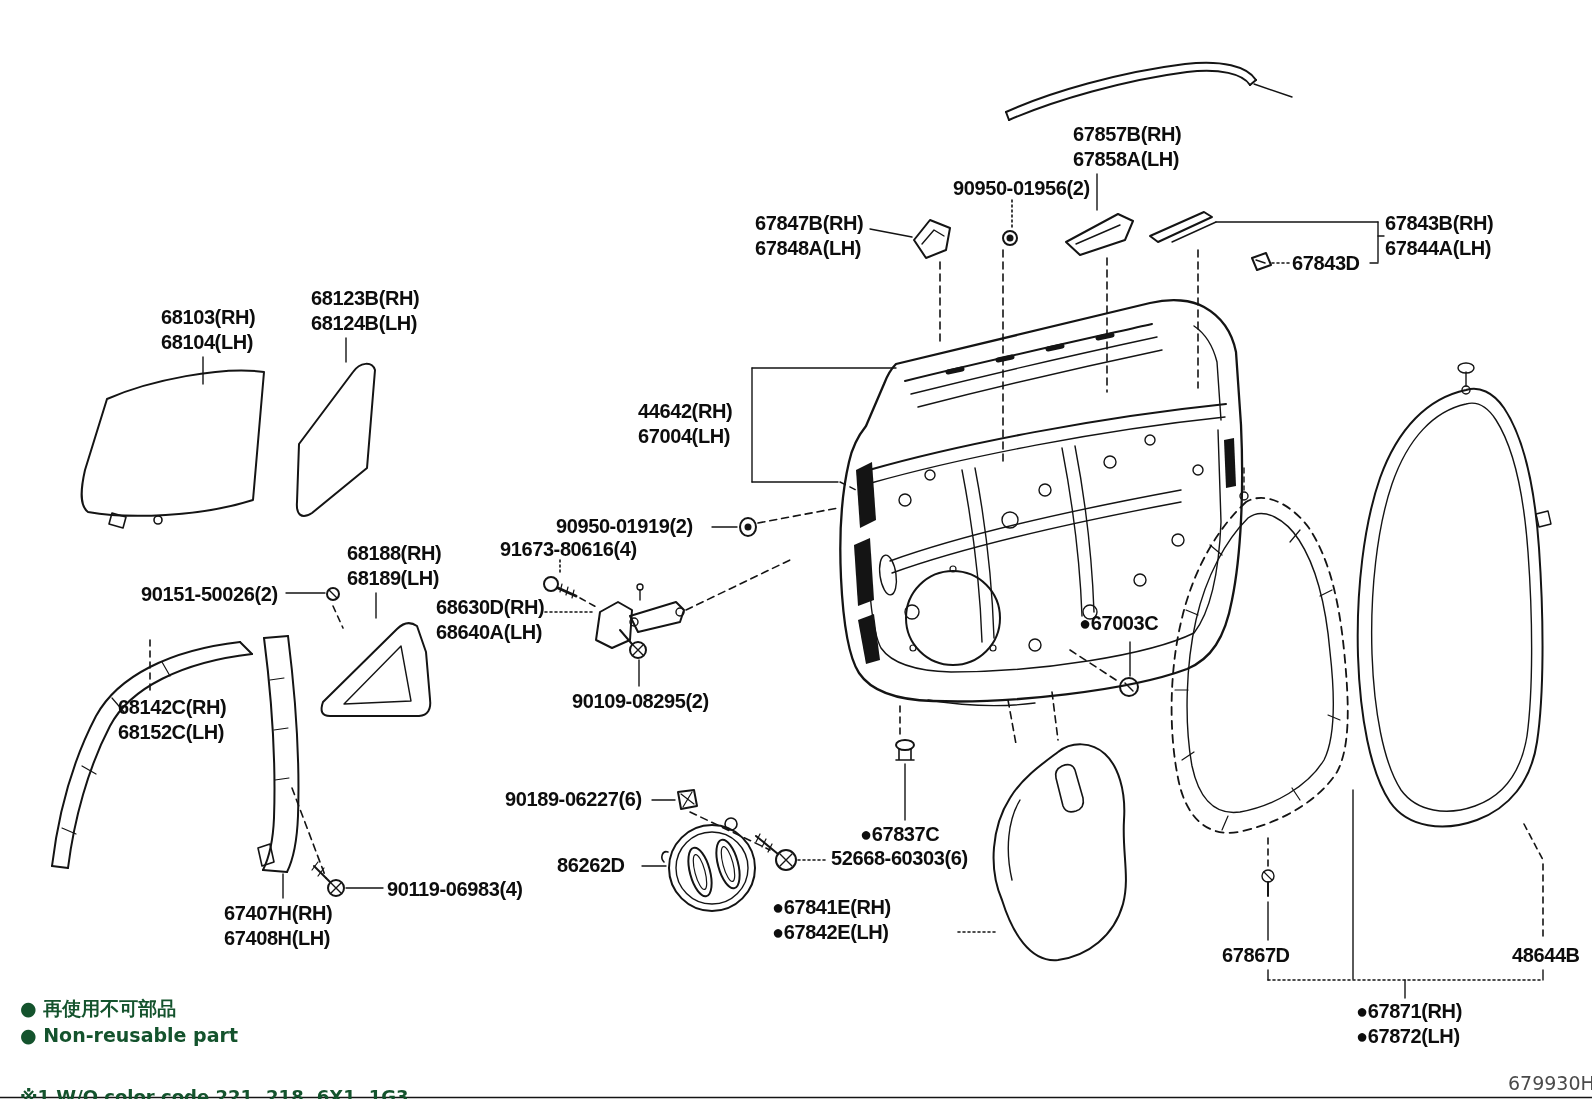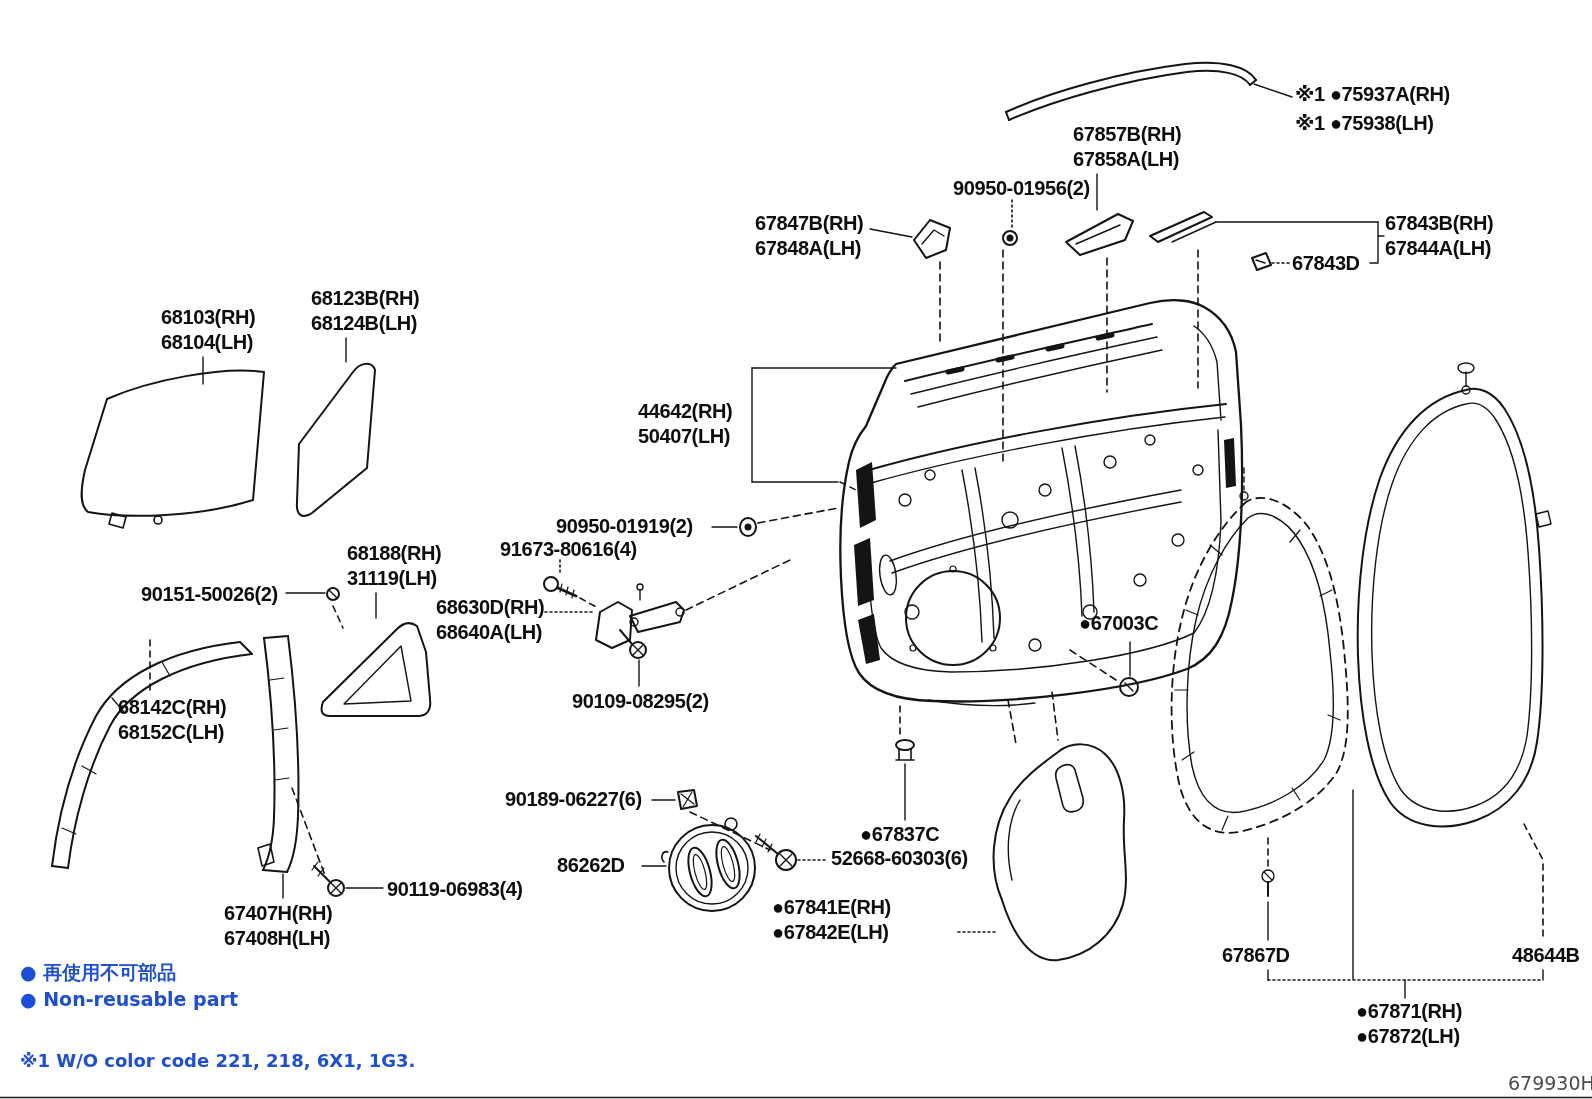--- a/index.html
+++ b/index.html
@@ -1,22 +1,22 @@
 <!DOCTYPE html>
 <html><head>
 <meta charset="utf-8">
 <style>
   html,body{margin:0;padding:0;background:#fff;}
   #canvas{position:relative;width:1592px;height:1099px;background:#fff;overflow:hidden;
           font-family:"Liberation Sans","DejaVu Sans",sans-serif;}
   #lineart{position:absolute;left:0;top:0;}
   .lbl{position:absolute;color:#0d0d0d;font-weight:700;font-size:20px;line-height:24.5px;
        letter-spacing:-0.4px;white-space:nowrap;font-family:"Liberation Sans","DejaVu Sans",sans-serif;}
-  .legend{position:absolute;color:#1d4ed8;font-weight:700;font-size:19px;white-space:nowrap;
-          font-family:"DejaVu Sans",sans-serif;}
+  .legend{position:absolute;color:#14532d;font-weight:700;font-size:19px;white-space:nowrap;
+          font-family:"DejaVu Sans",sans-serif;margin-top:36px;}
   .note{font-size:18px;}
   .footer-code{position:absolute;color:#4a4a4a;font-weight:400;font-size:19px;white-space:nowrap;
           font-family:"DejaVu Sans",sans-serif;}
 </style>
 </head>
 <body>
 
 <div id="canvas">
 
 <svg id="lineart" width="1592" height="1099" viewBox="0 0 1592 1099">
@@ -261,24 +261,20 @@
     <g stroke-width="1.6">
       <path d="M1268,980 H1543" stroke-dasharray="2 3"></path>
       <path d="M1268,970 V980 M1543,970 V980 M1405,980 V998" stroke-width="1.4"></path>
       <path d="M1353,790 V979" stroke-width="1.4"></path>
     </g>
 
     <line x1="0" y1="1097.5" x2="1592" y2="1097.5" stroke-width="1.5"></line>
   </g>
 </svg>
 
-  <div class="lbl" style="left:1295px;top:80px">
-      <div style="line-height:29px">※1 ●75937A(RH)</div>
-      <div style="line-height:29px">※1 ●75938(LH)</div>
-    </div>
   <div class="lbl" style="left:1073px;top:122px">
       <div>67857B(RH)</div>
       <div>67858A(LH)</div>
     </div>
   <div class="lbl" style="left:953px;top:176px">
       <div>90950-01956(2)</div>
     </div>
   <div class="lbl" style="left:755px;top:211px">
       <div>67847B(RH)</div>
       <div>67848A(LH)</div>
@@ -293,31 +289,31 @@
   <div class="lbl" style="left:311px;top:286px">
       <div>68123B(RH)</div>
       <div>68124B(LH)</div>
     </div>
   <div class="lbl" style="left:161px;top:305px">
       <div>68103(RH)</div>
       <div>68104(LH)</div>
     </div>
   <div class="lbl" style="left:638px;top:399px">
       <div>44642(RH)</div>
-      <div>50407(LH)</div>
+      <div>67004(LH)</div>
     </div>
   <div class="lbl" style="left:556px;top:514px">
       <div>90950-01919(2)</div>
     </div>
   <div class="lbl" style="left:500px;top:537px">
       <div>91673-80616(4)</div>
     </div>
   <div class="lbl" style="left:347px;top:541px">
       <div>68188(RH)</div>
-      <div>31119(LH)</div>
+      <div>68189(LH)</div>
     </div>
   <div class="lbl" style="left:141px;top:582px">
       <div>90151-50026(2)</div>
     </div>
   <div class="lbl" style="left:436px;top:595px">
       <div>68630D(RH)</div>
       <div>68640A(LH)</div>
     </div>
   <div class="lbl" style="left:118px;top:695px">
       <div>68142C(RH)</div>

